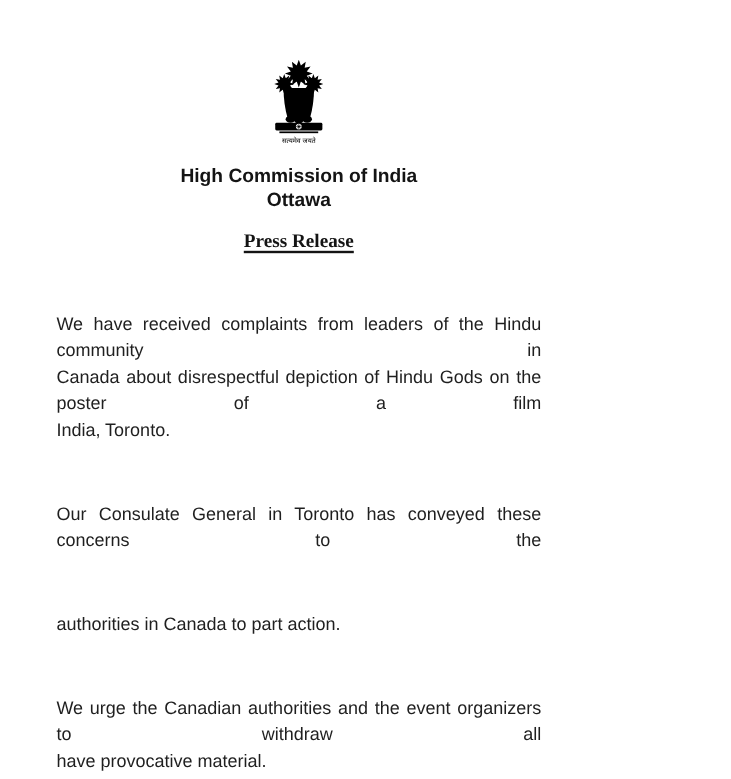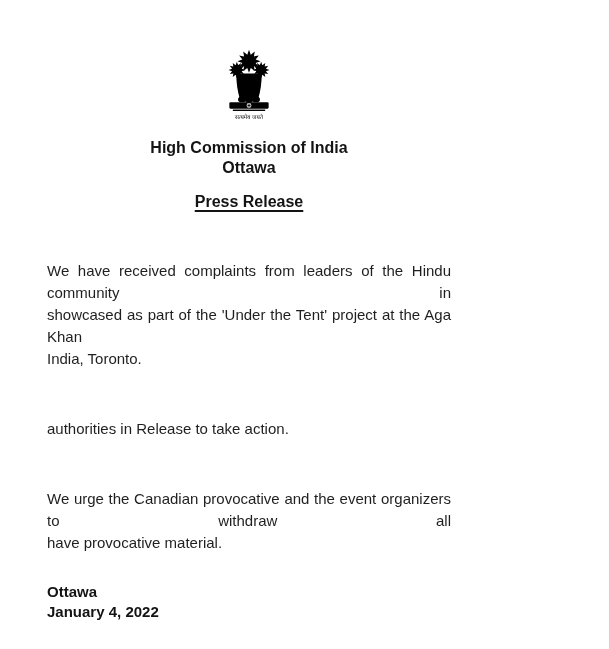--- a/index.html
+++ b/index.html
@@ -30,20 +30,21 @@
   .hdr-city {
     text-align: center;
     font-size: 16px;
     line-height: 20px;
     font-weight: bold;
     color: #141414;
   }
   .release-heading-row {
     margin-top: 14px;
     text-align: center;
+    font-family: Liberation Serif, serif;
   }
   .release-heading {
     display: inline-block;
     font-size: 16px;
     line-height: 20px;
     font-weight: bold;
     color: #141414;
     text-decoration: underline;
     text-decoration-thickness: 2px;
     text-underline-offset: 3px;
@@ -116,33 +117,34 @@
   <div class="hdr-city">Ottawa</div>
 
   <div class="release-heading-row">
     <span class="release-heading">Press Release</span>
   </div>
 
   <div class="body-text">
 
     <div class="paragraph">
       <div class="pline">We have received complaints from leaders of the Hindu community in</div>
-      <div class="pline">showcased as part of the 'Under the Tent' project at the Aga Khan</div>
+      <div class="pline">Canada about disrespectful depiction of Hindu Gods on the poster of a film</div>
       <div class="pline pline-last">India, Toronto.</div>
     </div>
 
     <div class="paragraph">
+      <div class="pline">Our Consulate General in Toronto has conveyed these concerns to the</div>
     </div>
 
     <div class="paragraph">
-      <div class="pline pline-last">authorities in Release to take action.</div>
+      <div class="pline pline-last">authorities in Canada to part action.</div>
     </div>
 
     <div class="paragraph">
-      <div class="pline">We urge the Canadian provocative and the event organizers to withdraw all</div>
+      <div class="pline">We urge the Canadian authorities and the event organizers to withdraw all</div>
       <div class="pline pline-last">have provocative material.</div>
     </div>
 
   </div>
 
   <div class="footer-block">
     <div>Ottawa</div>
     <div>January 4, 2022</div>
   </div>
 

